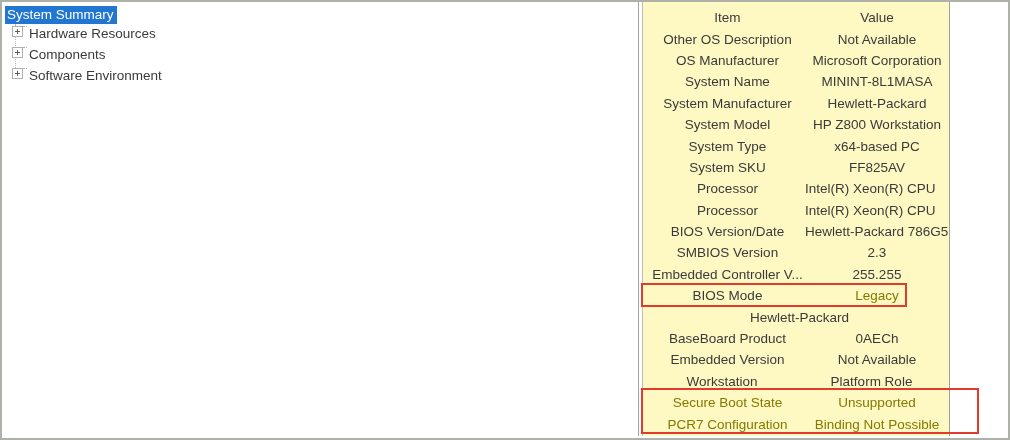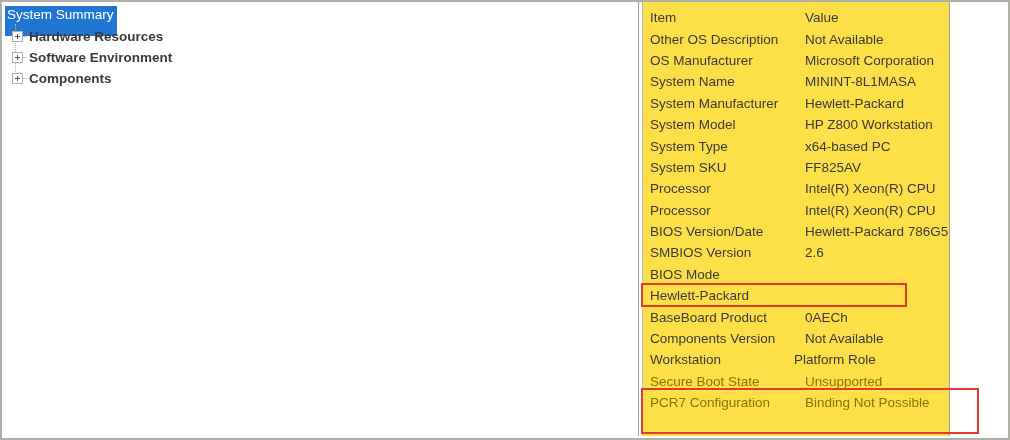--- a/index.html
+++ b/index.html
@@ -19,46 +19,46 @@
     position: absolute; left: 2px; top: 2px; width: 636px; height: 434px;
     border-right: 1px solid #a3a3a3; background: #fff; overflow: hidden;
   }
   .tree { position: relative; padding: 4px 0 0 2px; }
   .tree-connector {
     position: absolute; left: 13px; top: 22px; height: 54px; width: 0;
     border-left: 1px dotted #b7b7b7; z-index: 0;
   }
   .tree-selected-row { height: 20px; }
   .tree-selected {
-    display: inline-block; margin-left: 1px; padding: 1px 3px 14px 2px;
+    display: inline-block; margin-left: 1px; padding: 1px 3px 2px 2px;
     background: var(--sel-bg, #2076d0); color: var(--sel-fg, #ffffff);
   }
   .tree-item {
-    position: relative; height: 21px; display: flex; align-items: center;
-    padding-left: 8px; z-index: 1; cursor: default; font-weight: bold;
+    position: relative; height: 21px; display: flex; 
+    padding-left: 8px; z-index: 1; cursor: default;
   }
   .expand-box {
     width: 9px; height: 9px; border: 1px solid #b0b0b0; background: #fff;
     position: relative; flex: none; z-index: 1;
   }
   .expand-box::before {
     content: ""; position: absolute; left: 2px; right: 2px; top: 50%;
     margin-top: -0.5px; height: 1px; background: #5c5c5c;
   }
   .expand-box::after {
     content: ""; position: absolute; top: 2px; bottom: 2px; left: 50%;
     margin-left: -0.5px; width: 1px; background: #5c5c5c;
   }
   .twig { width: 4px; height: 0; border-top: 1px dotted #b7b7b7; flex: none; margin-right: 2px; }
   .tree-label { white-space: nowrap; }
   
   .right-pane {
     position: absolute; left: 642px; top: 2px; width: 308px; height: 434px;
     border-left: 1px solid #bcbcbc; border-right: 1px solid #9f9f9f;
-    background: #fde047; overflow: hidden; box-sizing: border-box;
+    background: #fef9c3; overflow: hidden; box-sizing: border-box; text-align: center;
   }
   .list { padding-top: 5px; }
   .lrow {
     display: flex; height: 21.4px; align-items: center;
     padding-left: 7px; white-space: pre; cursor: default;
   }
   .cell { overflow: hidden; }
   .cell.item  { width: 155px; flex: none; }
   .cell.value { flex: 1; }
   .lrow.emph-value .cell.value { color: var(--emph, #857700); }
@@ -84,27 +84,27 @@
     <div id="tree-items">
   <div class="tree-item">
     <span class="expand-box"></span>
     <span class="twig"></span>
     <span class="tree-label">Hardware Resources</span>
   </div>
 
   <div class="tree-item">
     <span class="expand-box"></span>
     <span class="twig"></span>
-    <span class="tree-label">Software Environment</span>
+    <span class="tree-label">Components</span>
   </div>
 
   <div class="tree-item">
     <span class="expand-box"></span>
     <span class="twig"></span>
-    <span class="tree-label">Components</span>
+    <span class="tree-label">Software Environment</span>
   </div>
 </div>
   </div>
 </div>
 
 <div class="right-pane">
   <div class="list">
     <div class="lrow">
       <span class="cell item">Item</span>
       <span class="cell value">Value</span>
@@ -155,39 +155,44 @@
     <span class="cell value">Intel(R) Xeon(R) CPU      E5506</span>
   </div>
 
   <div class="lrow">
     <span class="cell item">BIOS Version/Date</span>
     <span class="cell value">Hewlett-Packard 786G5 v01.17, 8/</span>
   </div>
 
   <div class="lrow">
     <span class="cell item">SMBIOS Version</span>
-    <span class="cell value">2.6</span>
-  </div>
-
+    <span class="cell value">2.3</span>
+  </div>
+
+  <div class="lrow">
+    <span class="cell item">Embedded Controller V...</span>
+    <span class="cell value">255.255</span>
+  </div>
 
   <div class="lrow emph-value">
     <span class="cell item">BIOS Mode</span>
+    <span class="cell value">Legacy</span>
   </div>
 
   <div class="lrow">
     <span class="cell value">Hewlett-Packard</span>
   </div>
 
   <div class="lrow">
     <span class="cell item">BaseBoard Product</span>
     <span class="cell value">0AECh</span>
   </div>
 
   <div class="lrow">
-    <span class="cell item">Components Version</span>
+    <span class="cell item">Embedded Version</span>
     <span class="cell value">Not Available</span>
   </div>
 
   <div class="lrow">
     <span class="cell value">Workstation</span>
     <span class="cell item">Platform Role</span>
   </div>
 
   <div class="lrow emph-row">
     <span class="cell item">Secure Boot State</span>

